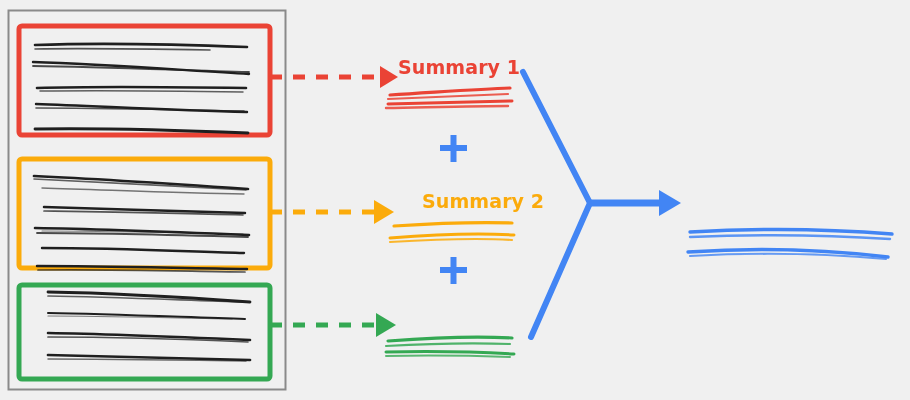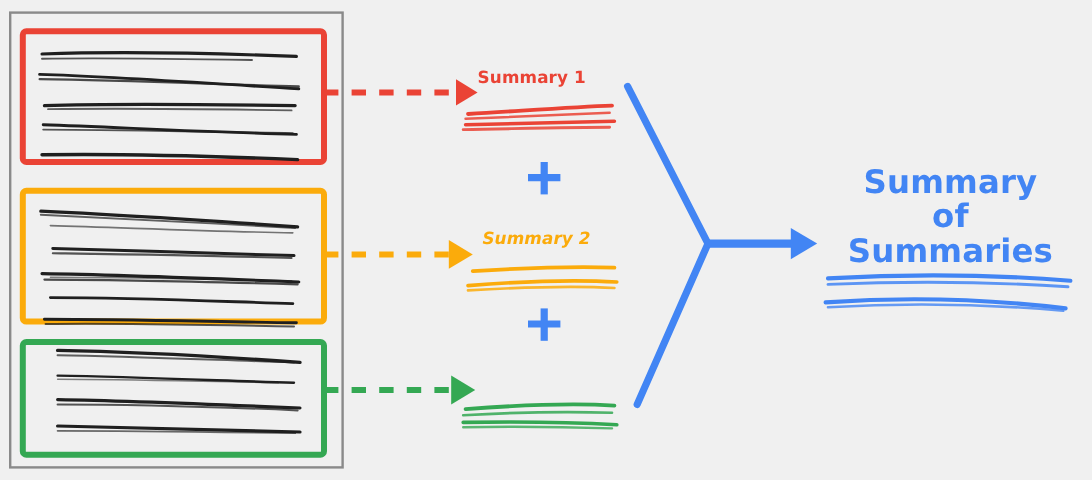--- a/index.html
+++ b/index.html
@@ -28,24 +28,24 @@
   }
   .lbl {
     position: absolute;
     font-family: "DejaVu Sans", sans-serif;
     font-weight: 600;
     white-space: nowrap;
     line-height: 1.05;
     letter-spacing: 0.1px;
   }
   .lbl-sum {
-    font-size: 14px;
+    font-size: 19px;
   }
   #label-summary-1 { left: 398px; top: 58px; color: #ea4335; }
-  #label-summary-2 { left: 402px; top: 192px; color: #fbab0b; font-style: italic; }
+  #label-summary-2 { left: 422px; top: 192px; color: #fbab0b; }
   #label-summary-3 { left: 398px; top: 305px; color: #34a853; }
   #label-final {
     left: 702px;
     top: 139px;
     color: #4285f4;
     font-size: 27px;
     font-weight: 600;
     text-align: center;
     width: 180px;
     white-space: normal;
@@ -156,18 +156,14 @@
       <path d="M690 256 C 760 252, 830 254, 886 259" stroke-width="2.2" opacity="0.8"></path>
     </g>
 
   </svg>
 
   <div class="lbl lbl-sum" id="label-summary-1">Summary 1</div>
 
   <div class="lbl lbl-sum" id="label-summary-2">Summary 2</div>
 
 
-  <div class="lbl" id="label-final">
-    <div>Summary of</div>
-    <div>Summaries</div>
-  </div>
 
 </div>
 
 </body></html>

